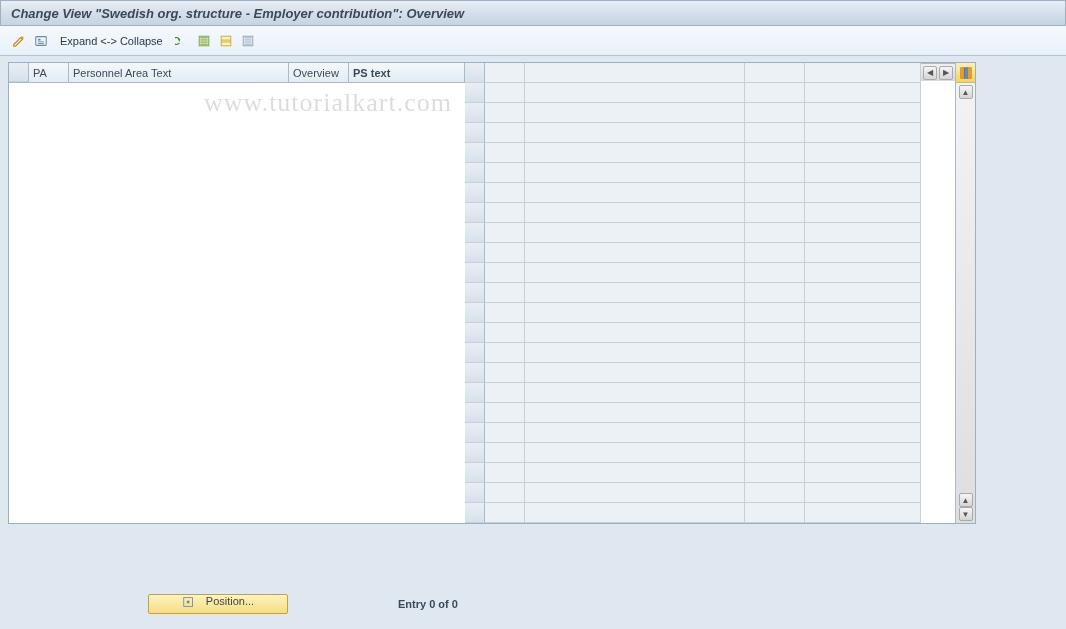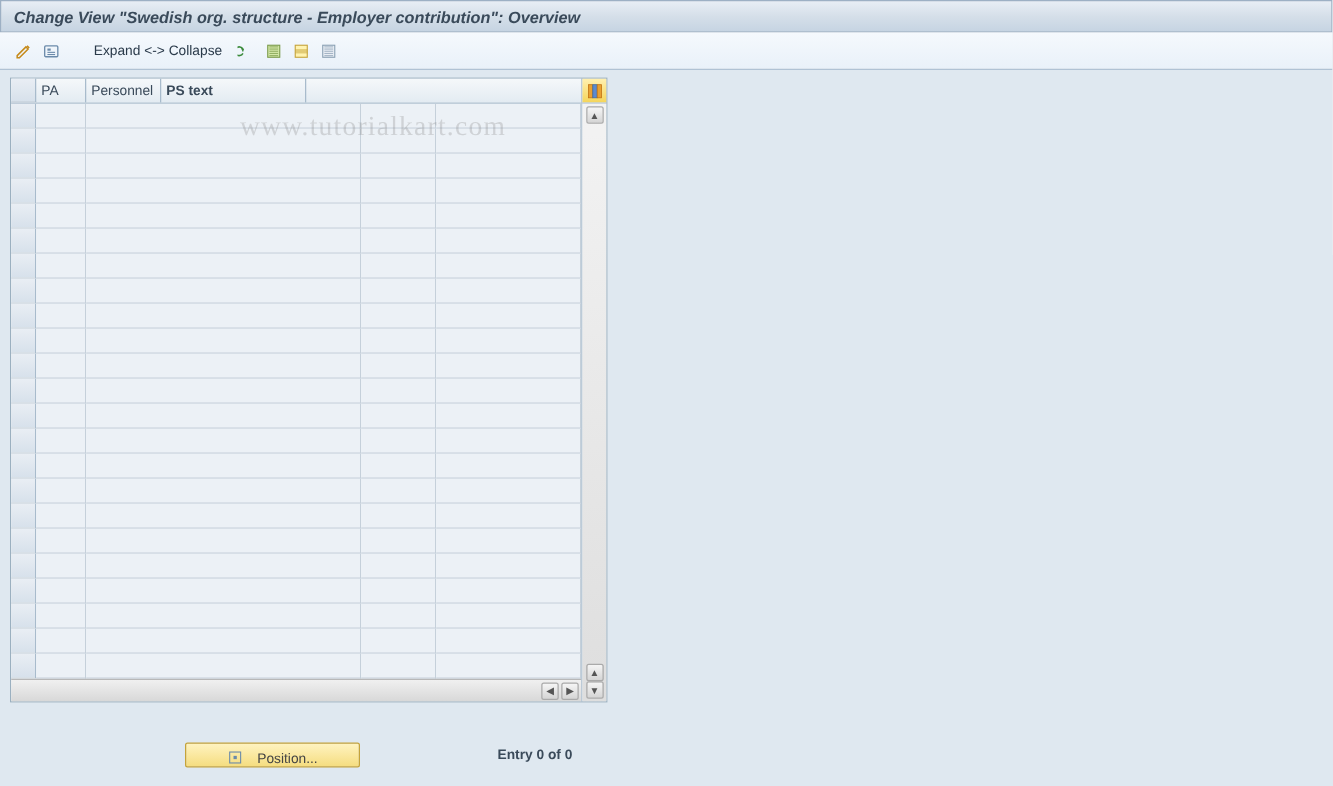--- a/index.html
+++ b/index.html
@@ -42,36 +42,35 @@
   align-items: center;
   justify-content: center;
   cursor: pointer;
   border: 1px solid transparent;
   border-radius: 2px;
 }
 .tool-text {
   color: #2a3a4a;
   padding: 0 6px;
   cursor: pointer;
-  margin-left: 15px;
 }
 .content-area {
   background: #dfe8f0;
   height: calc(100% - 56px);
   padding: 6px 8px;
   position: relative;
 }
 .table-wrap {
   display: inline-flex;
   border: 1px solid #9bb0c0;
   background: #fff;
 }
 .table-left {
   display: flex;
-  flex-direction: column;
+  flex-direction: row;
   text-align: right;
 }
 .hdr-row {
   display: flex;
   background: linear-gradient(to bottom, #f5f8fa, #e3ebf2);
   border-bottom: 1px solid #a8bbcc;
   height: 20px;
 }
 .hdr-cell {
   border-right: 1px solid #a8bbcc;
@@ -167,40 +166,40 @@
   gap: 110px;
   padding-left: 140px;
 }
 .pos-btn {
   width: 140px;
   height: 20px;
   background: linear-gradient(to bottom, #fff3c0, #f5dd80);
   border: 1px solid #c5a33a;
   border-radius: 2px;
   display: flex;
-  align-items: flex-end;
+  align-items: flex-start;
   justify-content: center;
   gap: 10px;
   cursor: pointer;
   color: #444;
 }
 .pos-ic {
   width: 14px; height: 14px;
   display: flex; align-items: center; justify-content:center;
   color:#4a6a8a;
 }
 .entry-txt {
   color: #3a4a5a;
   font-weight: bold;
 }
 .watermark {
   position: absolute;
   top: 32px;
-  left: 192px;
-  font-size: 22px;
+  left: 204px;
+  font-size: 26px;
   color: rgba(140,140,140,0.3);
   font-family: Georgia, serif;
   pointer-events: none;
   letter-spacing: 1px;
 }
 svg { width: 14px; height: 14px; }
 </style>
 </head>
 <body>
 
@@ -251,21 +250,22 @@
 </div>
 
 <div class="content-area">
   <div class="watermark">www.tutorialkart.com</div>
   
   <div class="table-wrap">
     <div class="table-left">
       <div class="hdr-row">
         <div class="sel-cell"></div>
         <div class="hdr-cell c-pa">PA</div>
-        <div class="hdr-cell c-psub">Personnel</div>
+        <div class="hdr-cell c-pat">Personnel Area Text</div>
+        <div class="hdr-cell c-psub">Overview</div>
         <div class="hdr-cell c-pst">PS text</div>
       </div>
       <div class="data-rows" id="data-rows">
           <div class="data-row">
             <div class="sel-cell"></div>
             <div class="data-cell c-pa"></div>
             <div class="data-cell c-pat"></div>
             <div class="data-cell c-psub"></div>
             <div class="data-cell c-pst"></div>
           </div>

